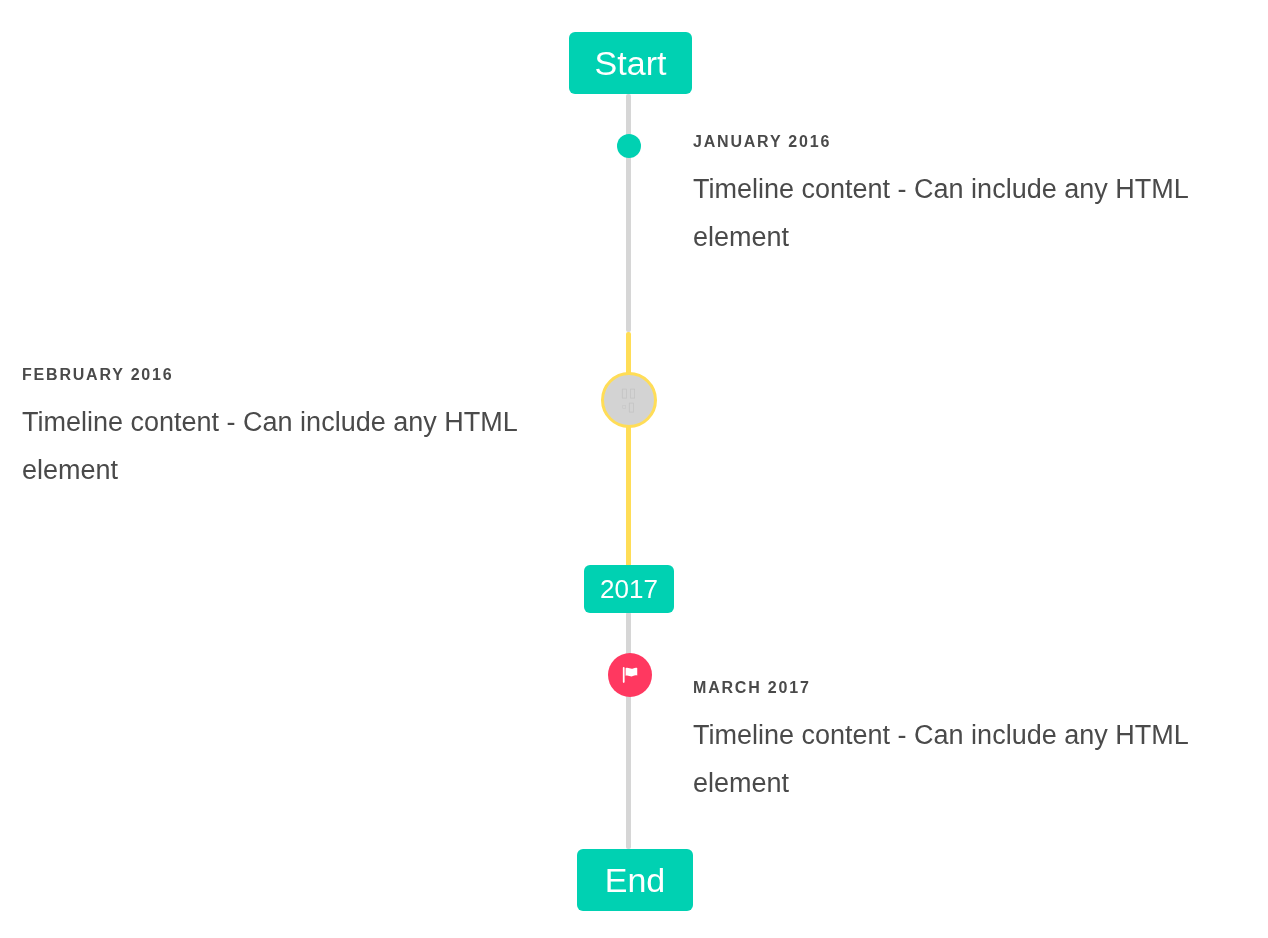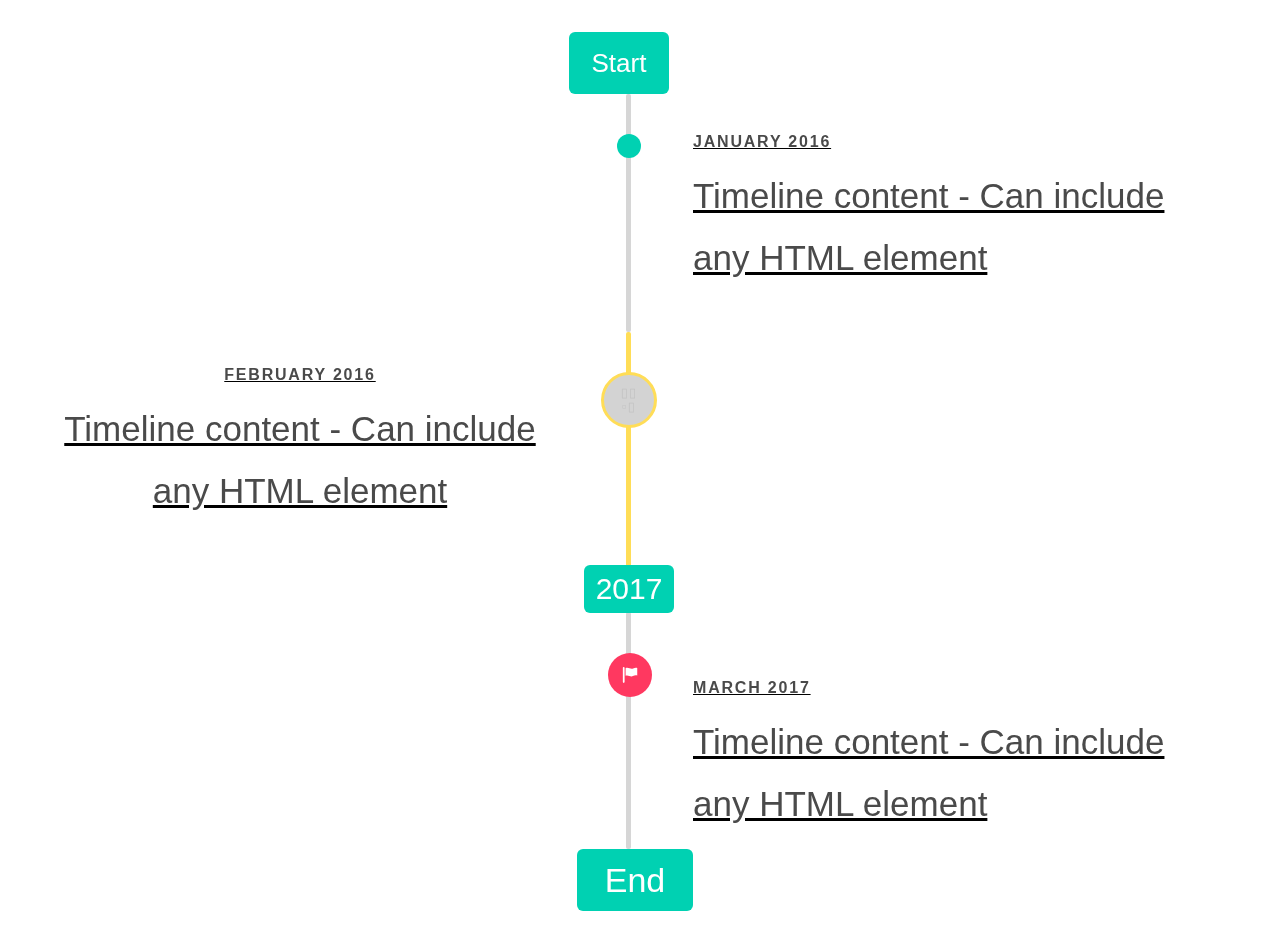--- a/index.html
+++ b/index.html
@@ -40,27 +40,27 @@
     border-radius: 6px;
     display: flex;
     align-items: center;
     justify-content: center;
     line-height: 1;
     white-space: nowrap;
     user-select: none;
   }
   .pill-start {
     left: 569px; top: 32px;
-    width: 100px; height: 62px;
-    font-size: 26px;
+    width: 123px; height: 62px;
+    font-size: 34px;
   }
   .pill-mid {
     left: 584px; top: 565px;
     width: 90px; height: 48px;
-    font-size: 30px;
+    font-size: 26px;
   }
   .pill-end {
     left: 577px; top: 849px;
     width: 116px; height: 62px;
     font-size: 34px;
   }
 
   
   .marker {
     position: absolute;
@@ -92,40 +92,39 @@
   .marker-flag {
     left: 608px; top: 653px;
     width: 44px; height: 44px;
     background: #ff3860;
   }
   .marker-flag svg { display: block; }
 
   
   .entry {
     position: absolute;
-    text-decoration: underline;
   }
   .entry-heading {
     font-size: 16px;
     font-weight: bold;
     letter-spacing: 1.8px;
     color: #4a4a4a;
     text-transform: uppercase;
     margin: 0 0 14px 0;
   }
   .entry-body {
-    font-size: 35px;
+    font-size: 27px;
     line-height: 1.78;
     color: #4a4a4a;
     margin: 0;
     font-weight: 300;
   }
 
   .entry-right { left: 693px; width: 530px; text-align: left; }
-  .entry-left  { left: 35px;  width: 530px; text-align: center; }
+  .entry-left  { left: 22px;  width: 530px; text-align: left; }
 
   .entry-jan   { top: 133px; }
   .entry-feb   { top: 366px; }
   .entry-mar   { top: 651px; margin-top: 28px; }
 </style>
 </head>
 <body>
 
 <div class="timeline">
 

